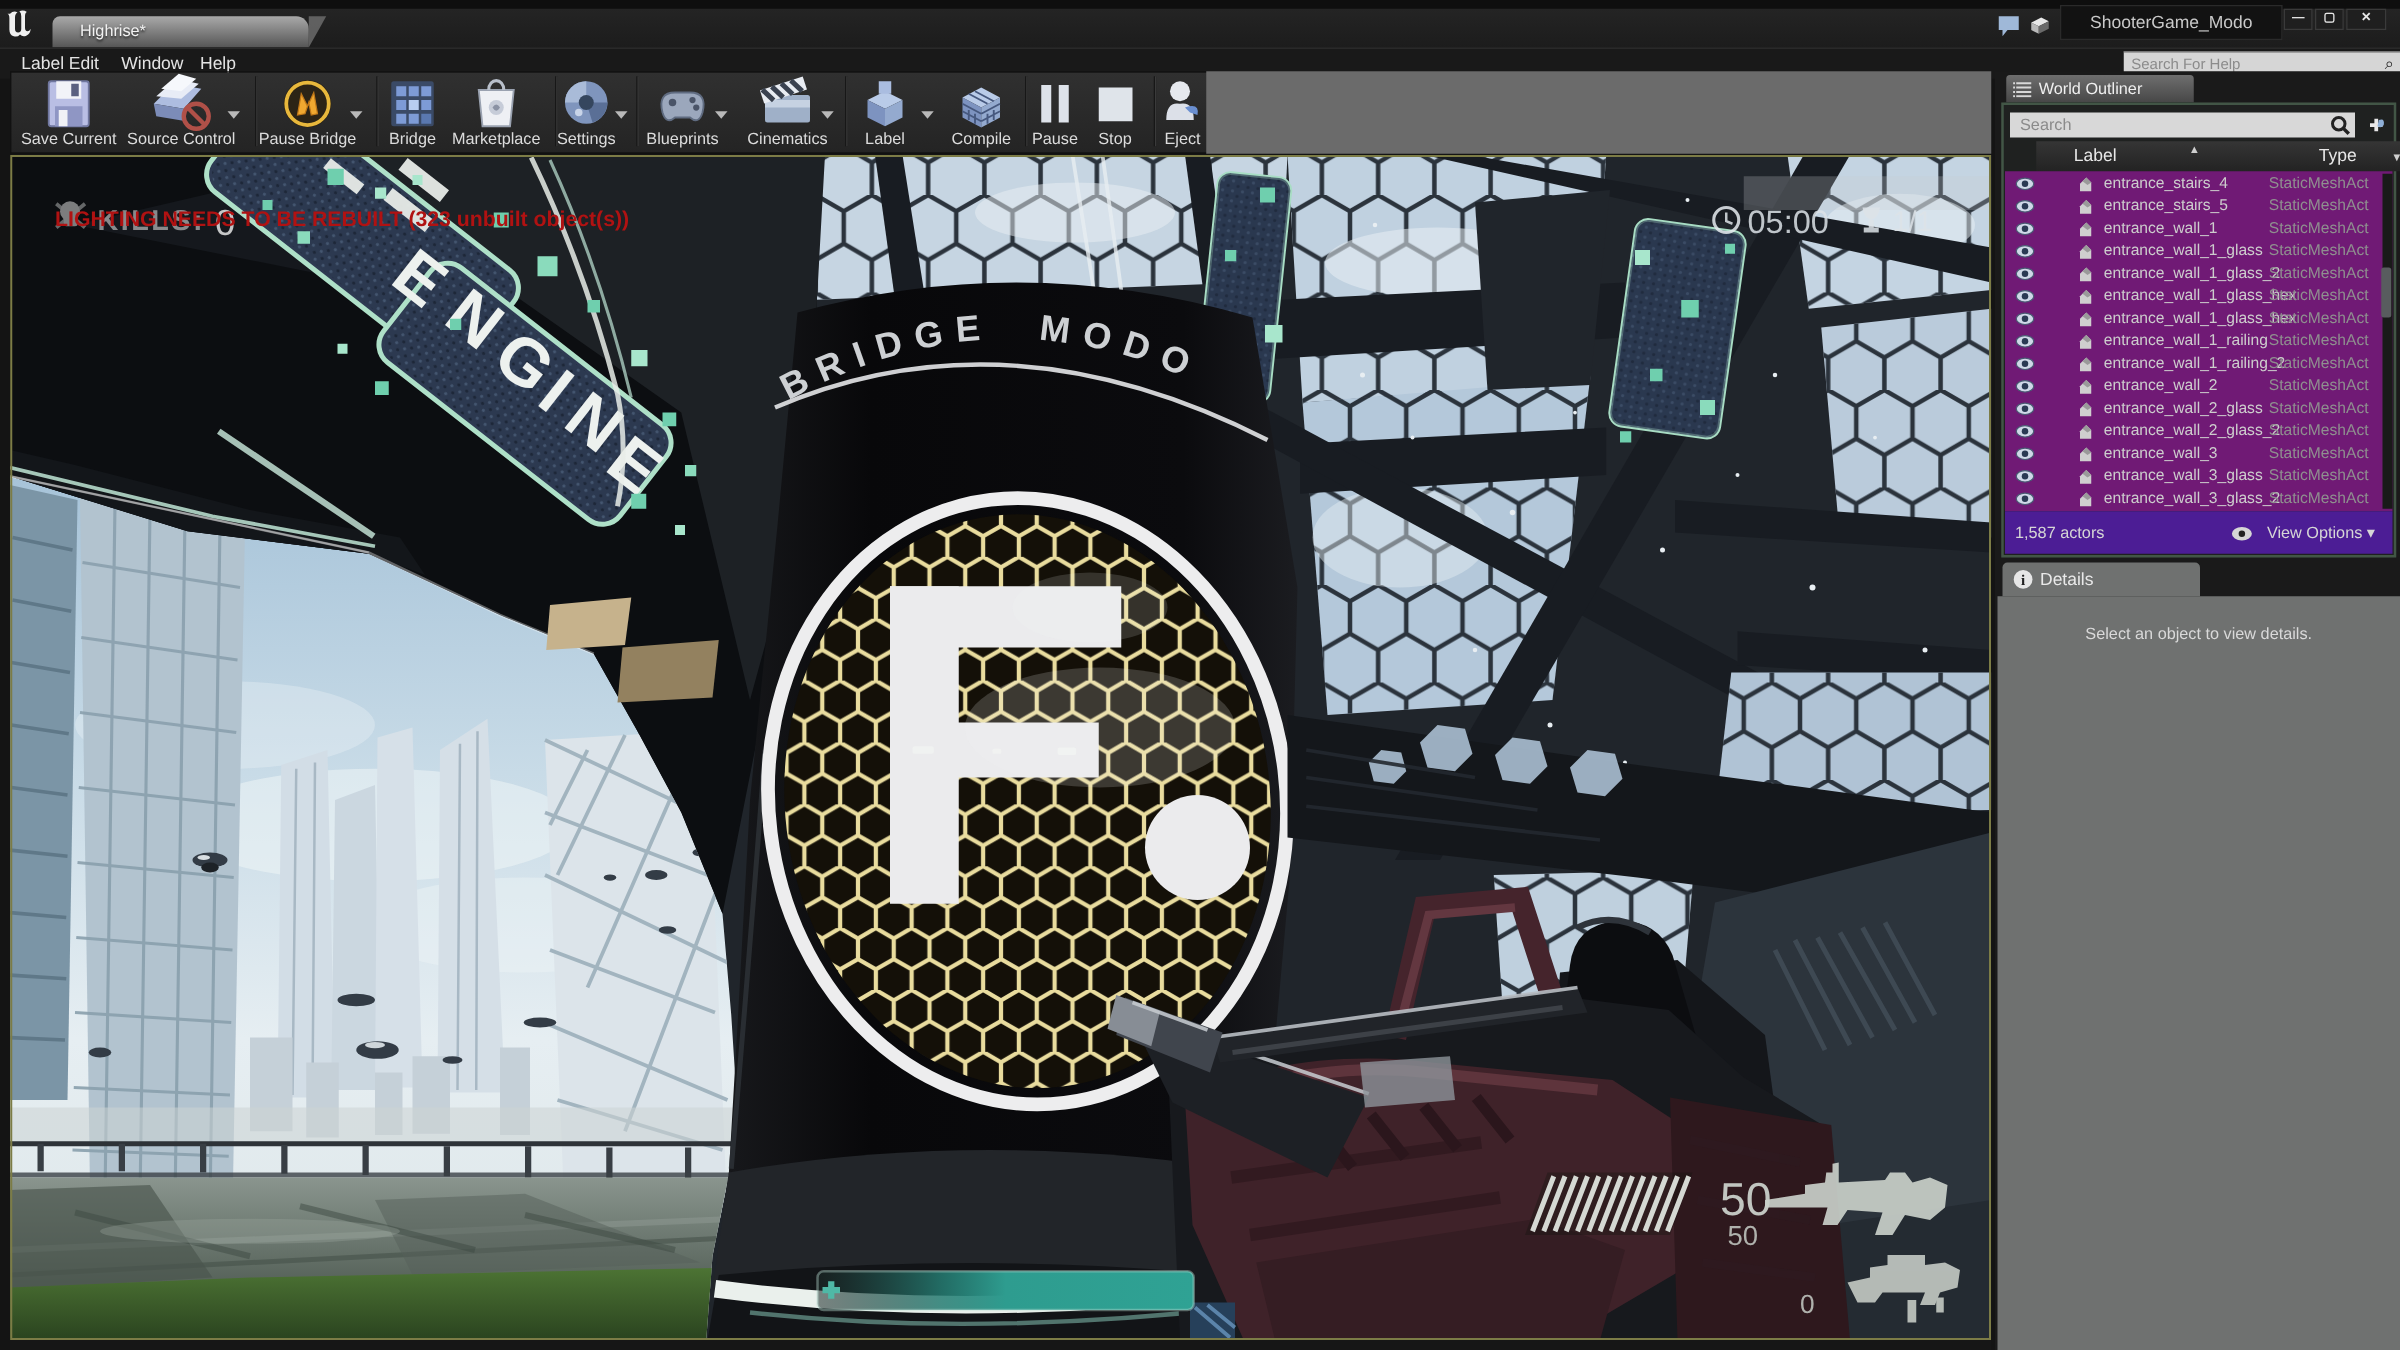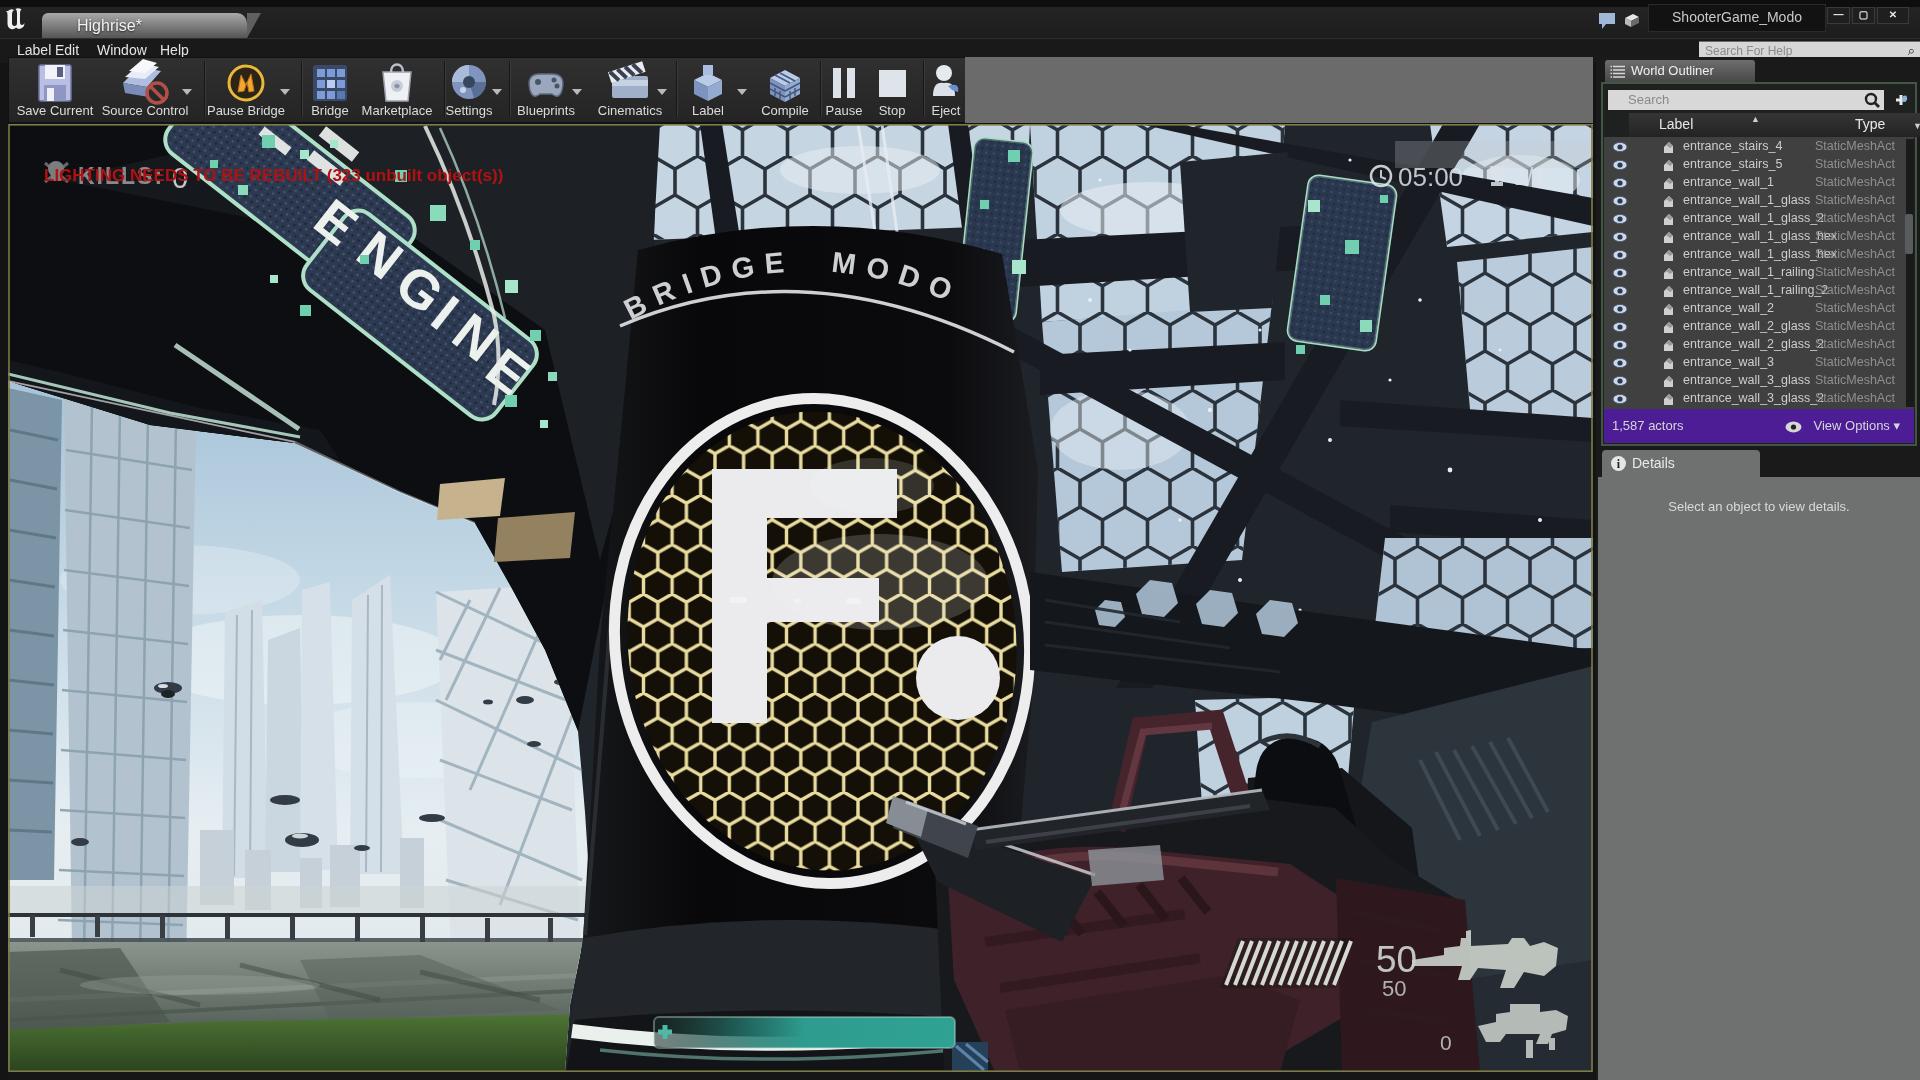--- a/index.html
+++ b/index.html
@@ -4,21 +4,21 @@
 <style>
   html,body{margin:0;padding:0;width:1920px;height:1080px;overflow:hidden;background:#141414;
     font-family:"Liberation Sans",sans-serif;}
   .abs{position:absolute;}
   #titlebar{left:0;top:0;width:1920px;height:38px;background:linear-gradient(#262626,#1c1c1c);}
   #titletop{left:0;top:0;width:1920px;height:7px;background:#0e0e0e;}
   #tab1{left:42px;top:13px;width:205px;height:25px;background:linear-gradient(#a9a9a9,#555);
     border-radius:6px 10px 0 0;transform:skewX(0deg);}
   #tab1:after{content:"";position:absolute;right:-14px;top:0;border-left:14px solid #6b6b6b;
     border-bottom:25px solid transparent;opacity:.85;}
-  #tab1 span{position:absolute;left:35px;top:4px;color:#f2f2f2;font-size:16px;text-shadow:0 1px 2px rgba(0,0,0,.7);}
+  #tab1 span{position:absolute;left:22px;top:4px;color:#f2f2f2;font-size:13px;text-shadow:0 1px 2px rgba(0,0,0,.7);}
   #menubar{left:0;top:38px;width:1920px;height:24px;background:#191919;border-top:1px solid #2f2f2f;}
   #menubar span{position:absolute;top:3px;color:#e4e4e4;font-size:14px;}
   #wintitle{left:1648px;top:4px;width:176px;height:26px;background:#121212;border:1px solid #2a2a2a;
     color:#c9c9c9;font-size:14px;text-align:center;line-height:25px;}
   .winbtn{top:7px;width:21px;height:15px;background:#1f1f1f;border:1px solid #3a3a3a;color:#e8e8e8;
     text-align:center;font-size:10px;line-height:14px;font-weight:bold;}
   #helpsearch{left:1699px;top:41px;width:221px;height:18px;background:#d6d6d6;border-top:1px solid #6a6a6a;
     color:#8b8b8b;font-size:12px;line-height:18px;padding-left:6px;box-sizing:border-box;}
   #toolbar{left:8px;top:57px;width:1585px;height:66px;background:linear-gradient(#303030,#242424);
     border:1px solid #111;box-sizing:border-box;}
@@ -26,24 +26,24 @@
   .tlabel{position:absolute;top:46px;width:110px;margin-left:-55px;text-align:center;color:#dcdcdc;font-size:13px;}
   .tsep{position:absolute;top:4px;width:1px;height:56px;background:#171717;border-right:1px solid #3a3a3a;}
   .darr{position:absolute;top:32px;width:0;height:0;border-left:5px solid transparent;
     border-right:5px solid transparent;border-top:6px solid #b9b9b9;}
   
   #rightcol{left:1596px;top:57px;width:324px;height:1023px;background:#1a1a1a;}
   #wotab{left:1605px;top:60px;width:150px;height:22px;background:linear-gradient(#6e6e6e,#474747);
     border-radius:3px 3px 0 0;color:#efefef;font-size:13px;line-height:22px;}
   #wopanel{left:1601px;top:82px;width:316px;height:364px;background:#1f2120;border:2px solid #425646;box-sizing:border-box;}
   #wosearch{left:1608px;top:90px;width:276px;height:20px;background:#d8d8d8;color:#8a8a8a;
-    font-size:13px;line-height:20px;padding-left:20px;box-sizing:border-box;}
+    font-size:13px;line-height:20px;padding-left:8px;box-sizing:border-box;}
   #wohead{left:1604px;top:113px;width:310px;height:24px;background:linear-gradient(#353535,#232323);
     color:#e8e8e8;font-size:14px;margin-left:25px;}
-  #worows{left:1604px;top:137px;width:310px;height:272px;background:#404040;}
+  #worows{left:1604px;top:137px;width:310px;height:272px;background:#701a75;}
   .worow{position:absolute;height:18px;width:310px;font-size:12.5px;color:#cdcdcd;}
   .worow .typ{position:absolute;left:211px;color:#8f8f8f;}
   .worow .lbl{position:absolute;left:79px;}
   #wofoot{left:1604px;top:409px;width:310px;height:34px;background:#4c1d95;color:#d6d6d6;font-size:13px;}
   #dettab{left:1602px;top:450px;width:158px;height:27px;background:#6f7170;color:#e9e9e9;
     font-size:14px;line-height:27px;border-radius:4px 4px 0 0;}
   #detbody{left:1598px;top:477px;width:322px;height:603px;background:#6f7170;}
   #detbody div{position:absolute;top:22px;width:100%;text-align:center;color:#d9d9d9;font-size:13px;}
   #belowview{left:8px;top:1072px;width:1585px;height:8px;background:#161616;}
 </style>

